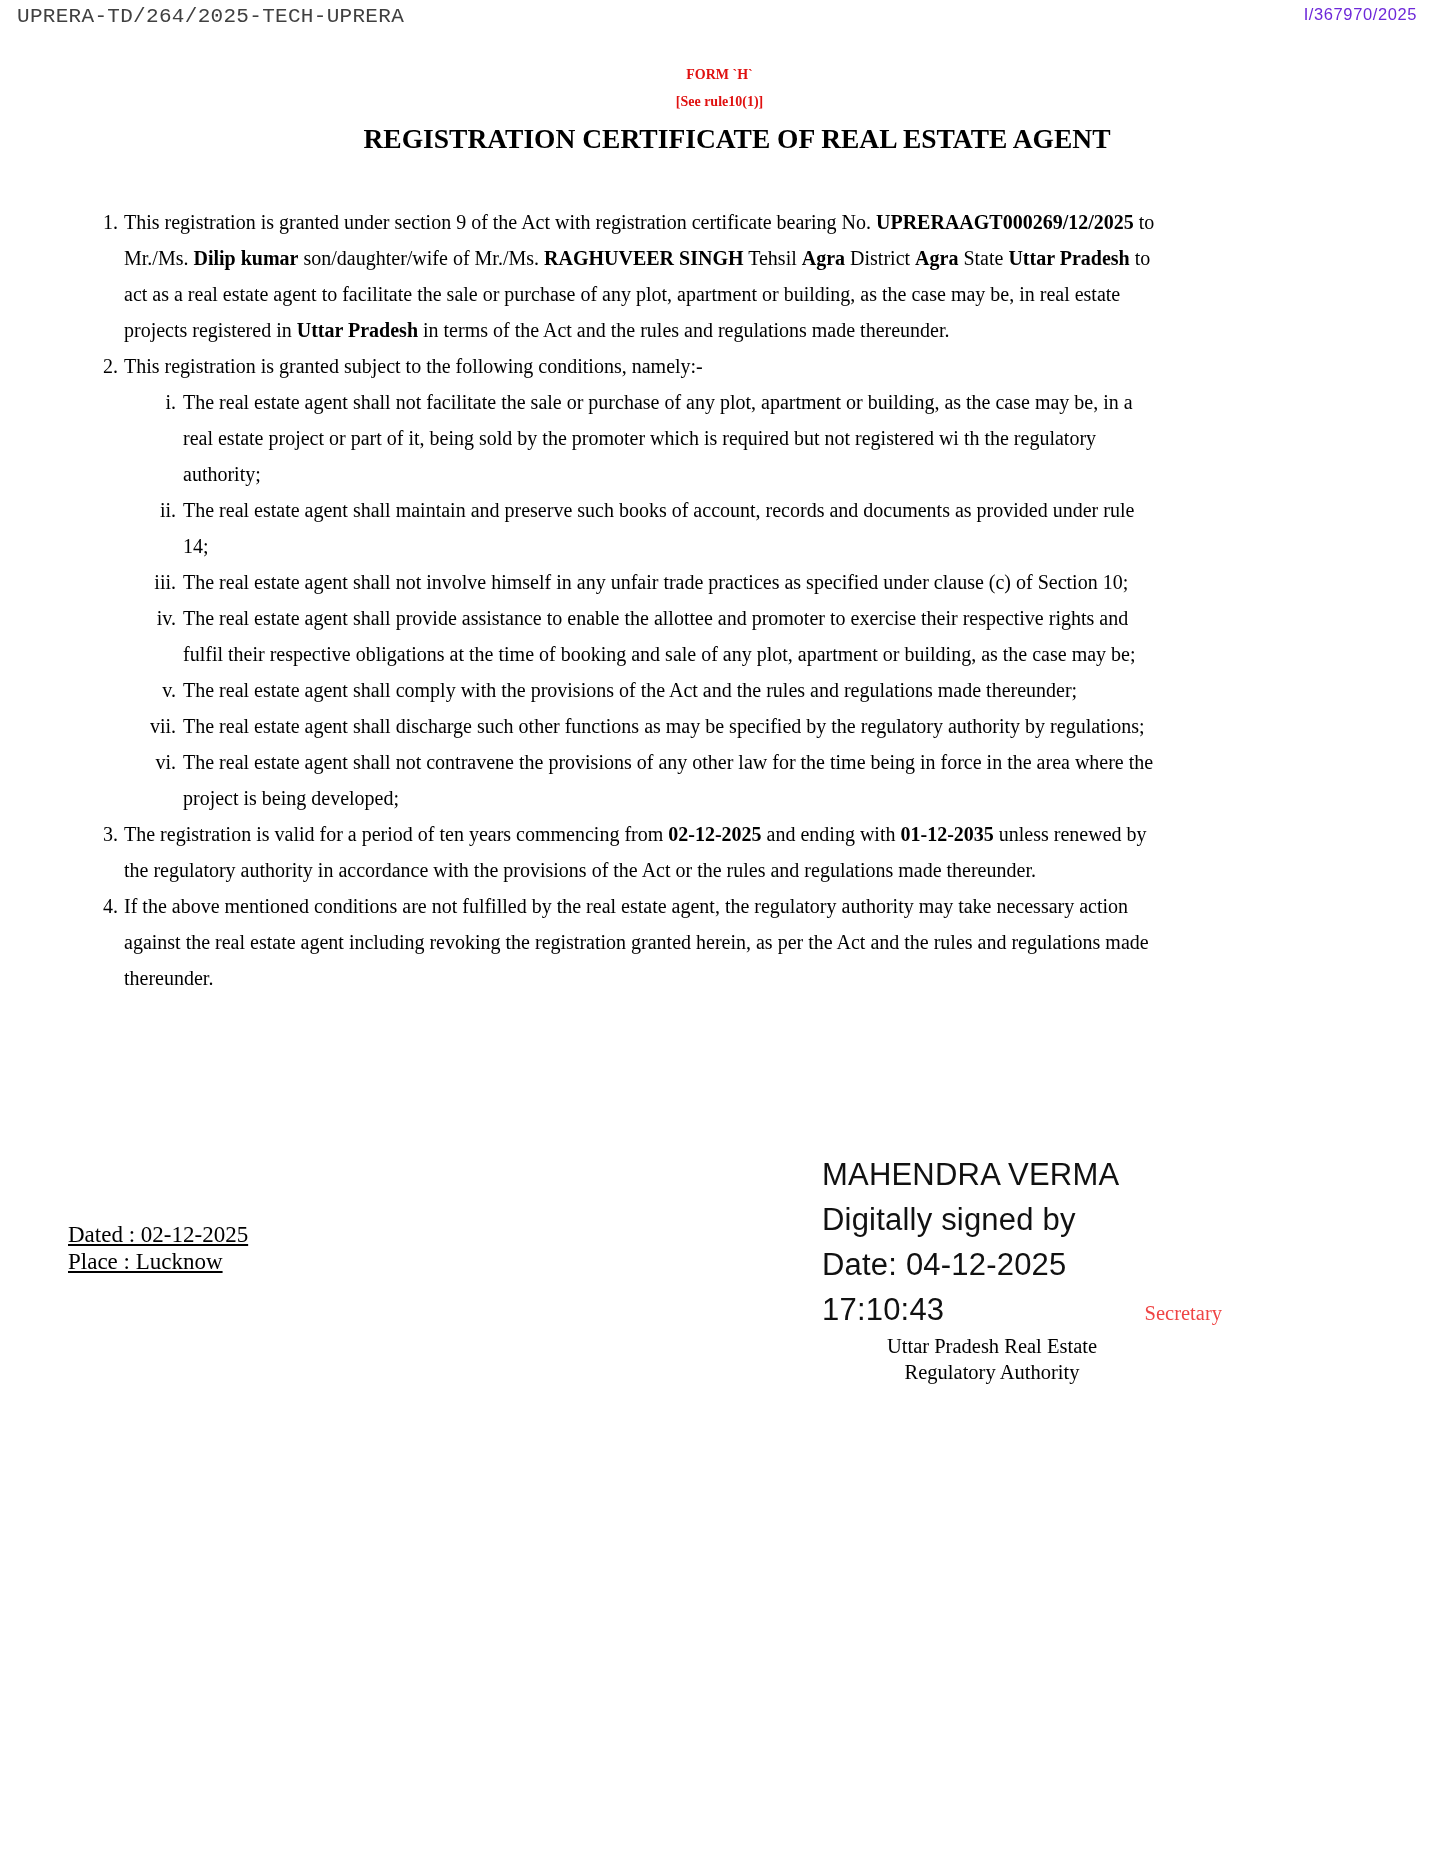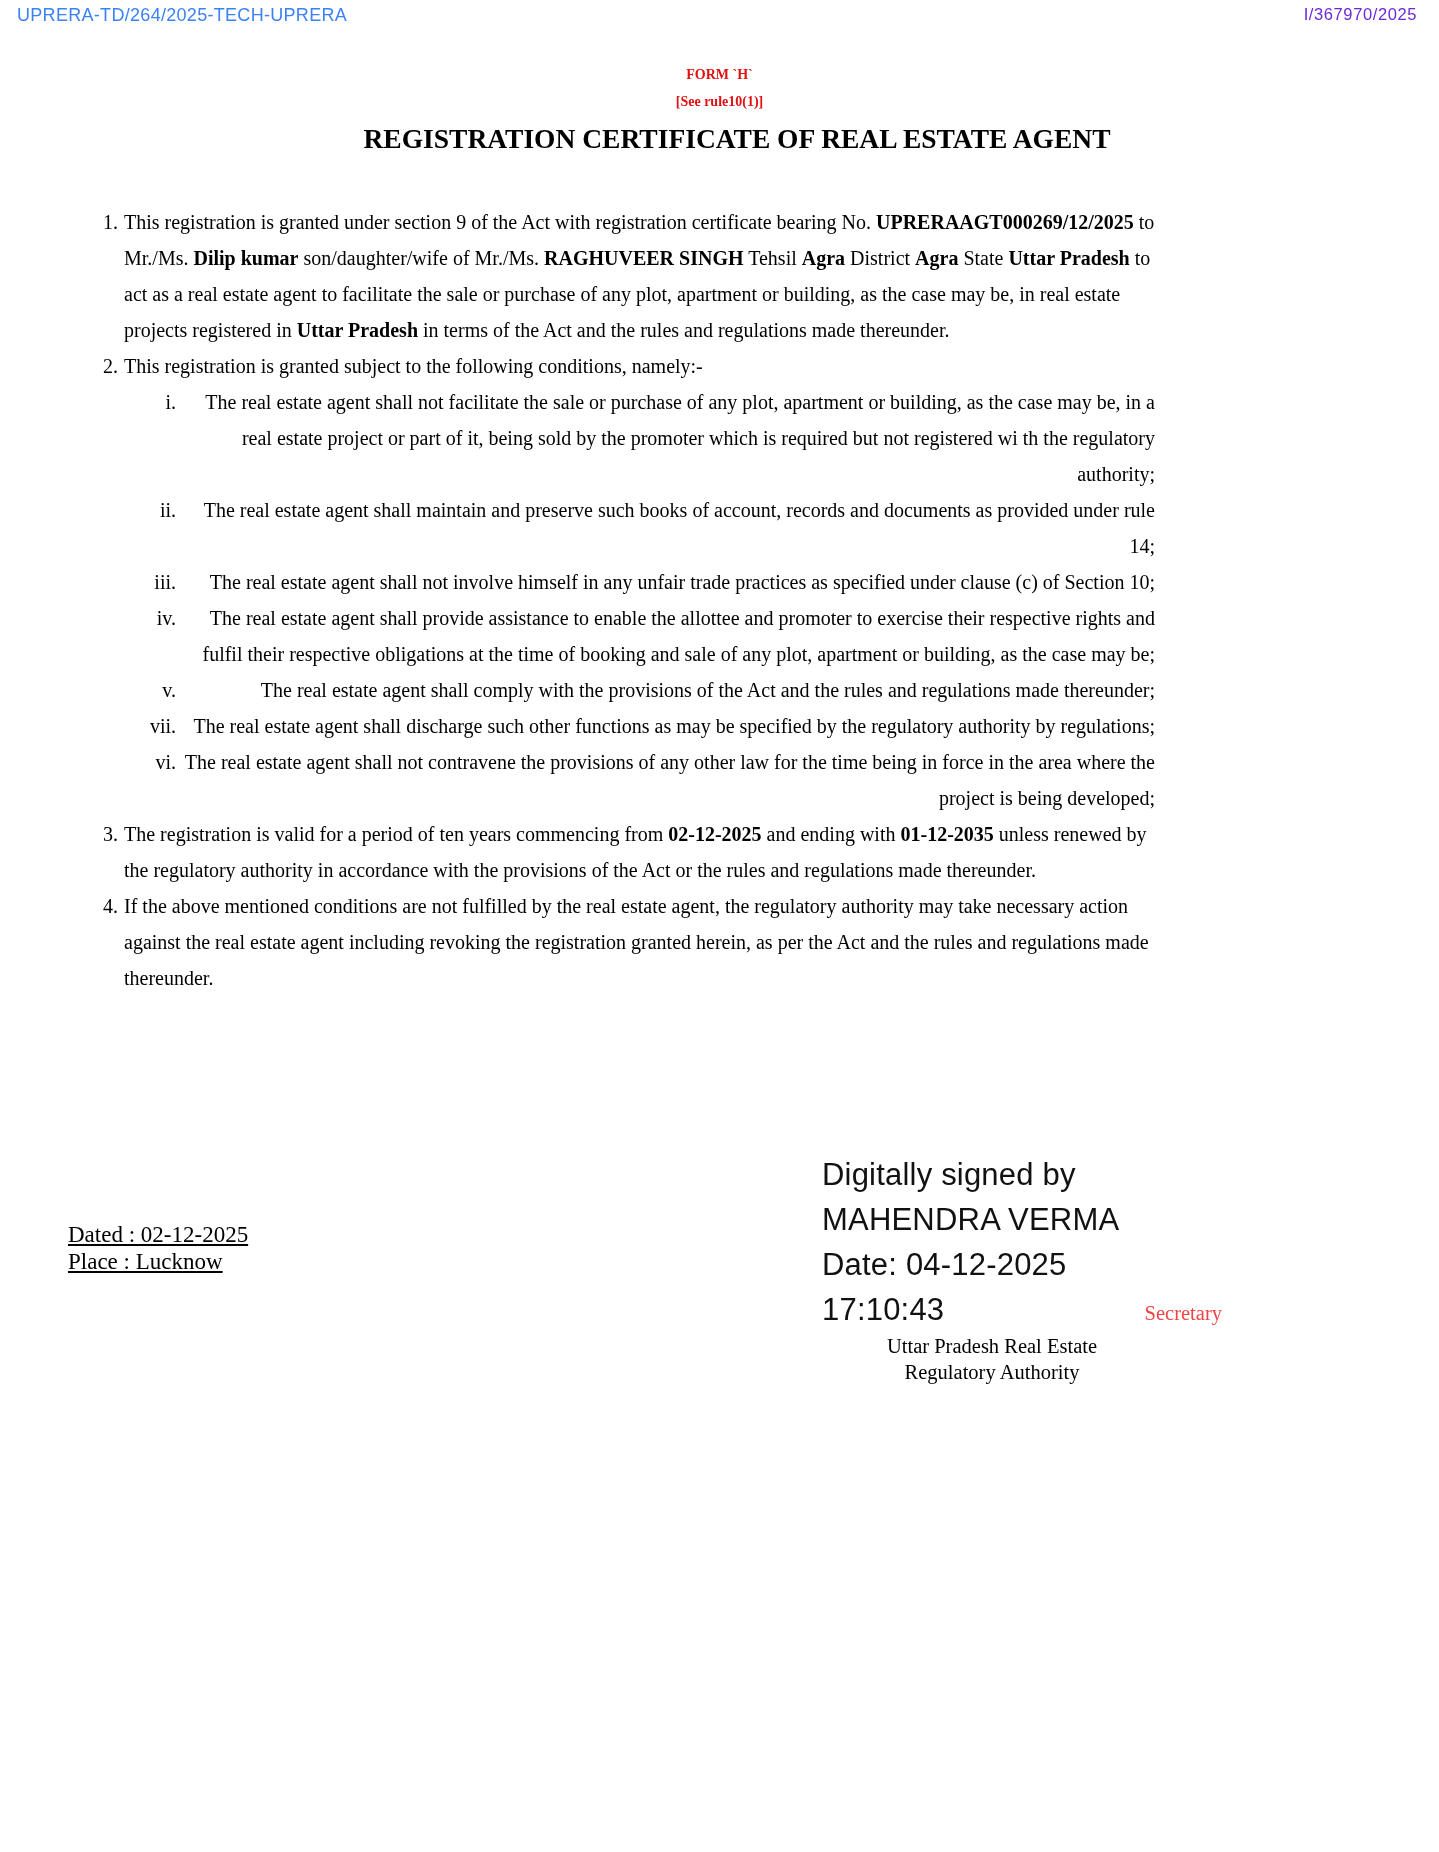--- a/index.html
+++ b/index.html
@@ -9,22 +9,22 @@
     color: #000000;
     font-family: "Liberation Serif", serif;
     position: relative;
     overflow: hidden;
   }
   .page { position: relative; width: 1439px; height: 1852px; background: #fff; }
 
   
   .hdr-left {
     position: absolute; top: 5px; left: 17px;
-    font-family: Liberation Sans, sans-serif;
-    font-size: 18px; letter-spacing: 0.3px; color: #3b82f6;
+    font-family: Liberation Mono, monospace;
+    font-size: 21px; letter-spacing: 0.3px; color: #404040;
   }
   .hdr-right {
     position: absolute; top: 5px; right: 22px;
     font-family: "Liberation Sans", sans-serif;
     font-size: 16.5px; letter-spacing: 0.6px; color: #6d28d9;
   }
 
   
   .title-block { position: absolute; top: 61px; left: 0; width: 100%; text-align: center; }
   .form-line, .rule-line {
@@ -36,21 +36,21 @@
   
   .doc-body {
     position: absolute; top: 204px; left: 103px; width: 1052px;
     font-size: 20px; line-height: 36px;
   }
   .item { display: flex; }
   .item-num { width: 21px; flex: none; }
   .item-txt { flex: 1; }
   .subitem { display: flex; }
   .sub-num { width: 52px; flex: none; text-align: right; padding-right: 7px; }
-  .sub-txt { flex: 1; text-align: right; }
+  .sub-txt { flex: 1; }
 
   
   .dated-block {
     position: absolute; top: 1222px; left: 68px;
     font-size: 23px; line-height: 26.5px; text-decoration: underline;
   }
 
   
   .sig-block { position: absolute; top: 1152px; left: 822px; width: 400px; }
   .sig-big {
@@ -137,22 +137,22 @@
     </div>
 
   </div>
 
   <div class="dated-block">
     <div>Dated : 02-12-2025</div>
     <div>Place : Lucknow</div>
   </div>
 
   <div class="sig-block">
+    <div class="sig-big">MAHENDRA VERMA</div>
     <div class="sig-big">Digitally signed by</div>
-    <div class="sig-big">MAHENDRA VERMA</div>
     <div class="sig-big">Date: 04-12-2025</div>
     <div class="sig-time-row">
       <span class="sig-big">17:10:43</span>
       <span class="sig-role">Secretary</span>
     </div>
     <div class="sig-org">
       <div>Uttar Pradesh Real Estate</div>
       <div>Regulatory Authority</div>
     </div>
   </div>

